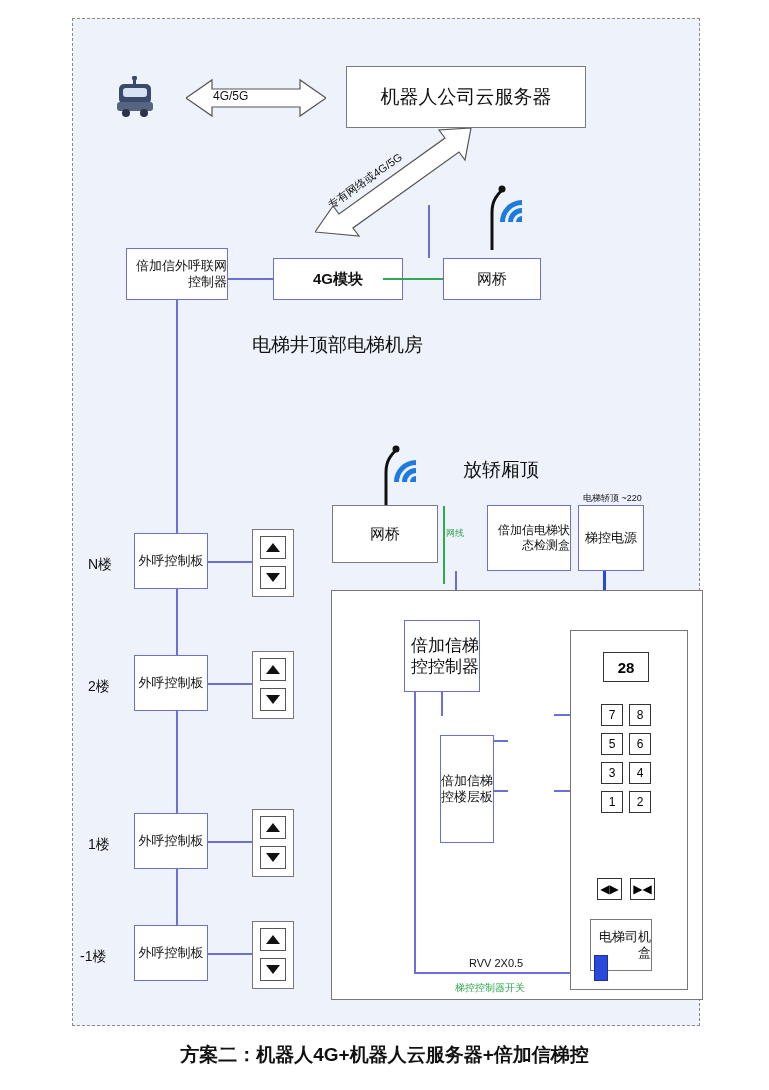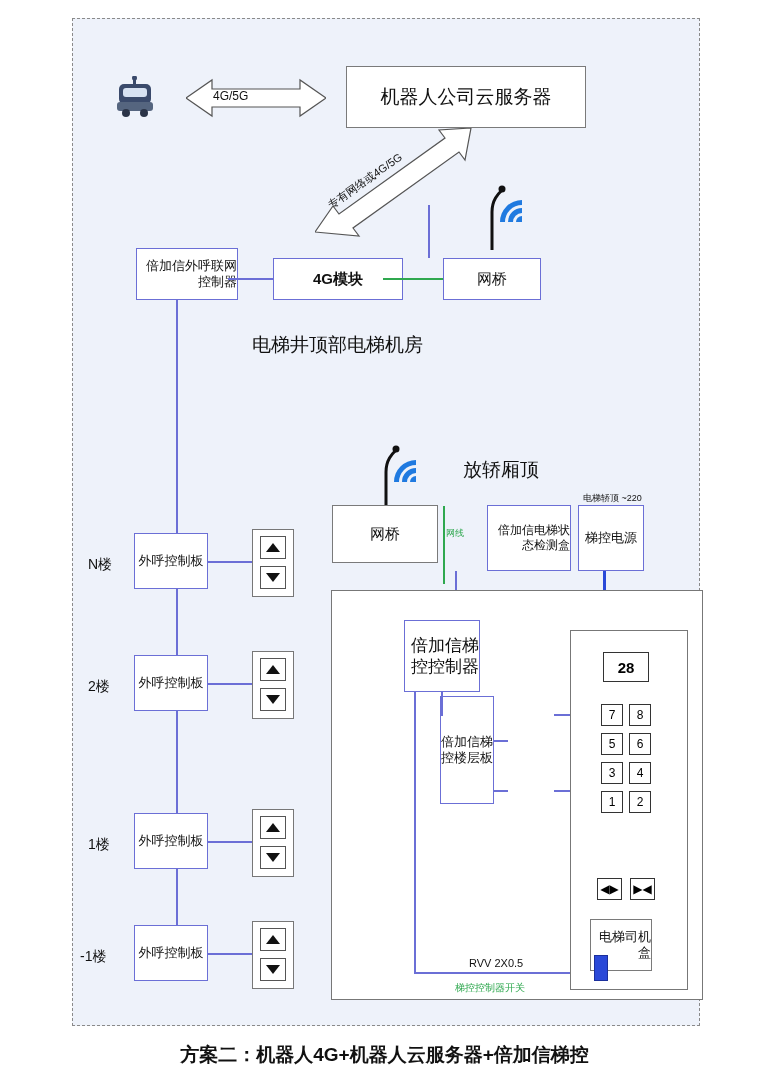--- a/index.html
+++ b/index.html
@@ -63,21 +63,21 @@
 
   <div class="box gray" style="left:346px;top:66px;width:240px;height:62px;font-size:19px;">机器人公司云服务器</div>
 
   <div class="arrowbox" style="left:315px;top:128px;">
     <svg width="160" height="110" viewBox="0 0 160 110">
       <polygon points="0,104 18,78 24,86 130,10 124,2 156,0 150,32 144,24 38,100 44,108" fill="#ffffff" stroke="#555" stroke-width="1.2"></polygon>
     </svg>
   </div>
   <div class="lbl" style="left:325px;top:200px;font-size:11px;transform:rotate(-35deg);transform-origin:left top;">专有网络或4G/5G</div>
 
-  <div class="box" style="left:136px;top:248px;width:102px;height:52px;font-size:13px;">倍加信外呼联网控制器</div>
+  <div class="box" style="left:126px;top:248px;width:102px;height:52px;font-size:13px;">倍加信外呼联网控制器</div>
   <div class="box" style="left:273px;top:258px;width:130px;height:42px;font-size:15px;font-weight:bold;">4G模块</div>
   <div class="box" style="left:443px;top:258px;width:98px;height:42px;font-size:15px;">网桥</div>
 
   <div class="line" style="left:228px;top:278px;width:45px;height:2px;"></div>
   <div class="line green" style="left:383px;top:278px;width:60px;height:2px;"></div>
   <div class="line" style="left:428px;top:205px;width:2px;height:53px;"></div>
 
   <div class="wifi" style="left:478px;top:182px;">
     <svg width="62" height="70" viewBox="0 0 62 70">
       <path d="M14 68 L14 30 C14 18, 20 12, 24 8" stroke="#111" stroke-width="3" fill="none"></path>
@@ -112,21 +112,21 @@
 
   <div class="line green" style="left:443px;top:506px;width:2px;height:78px;"></div>
   <div class="greentxt" style="left:446px;top:527px;">网线</div>
   <div class="line blue" style="left:603px;top:571px;width:3px;height:44px;"></div>
   <div class="line blue" style="left:455px;top:613px;width:150px;height:3px;"></div>
   <div class="line" style="left:455px;top:571px;width:2px;height:44px;"></div>
 
   <div class="panel" style="left:331px;top:590px;width:372px;height:410px;"></div>
 
   <div class="box" style="left:404px;top:620px;width:76px;height:72px;font-size:17px;">倍加信梯控控制器</div>
-  <div class="box" style="left:440px;top:696px;width:54px;height:108px;font-size:13px;">倍加信梯控楼层板</div>
+  <div class="box" style="left:440px;top:735px;width:54px;height:108px;font-size:13px;">倍加信梯控楼层板</div>
 
   <div class="line" style="left:441px;top:692px;width:2px;height:24px;"></div>
   <div class="line" style="left:494px;top:740px;width:14px;height:2px;"></div>
   <div class="line" style="left:494px;top:790px;width:14px;height:2px;"></div>
   <div class="line" style="left:554px;top:714px;width:28px;height:2px;"></div>
   <div class="line" style="left:554px;top:790px;width:28px;height:2px;"></div>
   <div class="line" style="left:414px;top:692px;width:2px;height:282px;"></div>
   <div class="line" style="left:414px;top:972px;width:180px;height:2px;"></div>
 
   <div class="panel" style="left:570px;top:630px;width:118px;height:360px;"></div>

